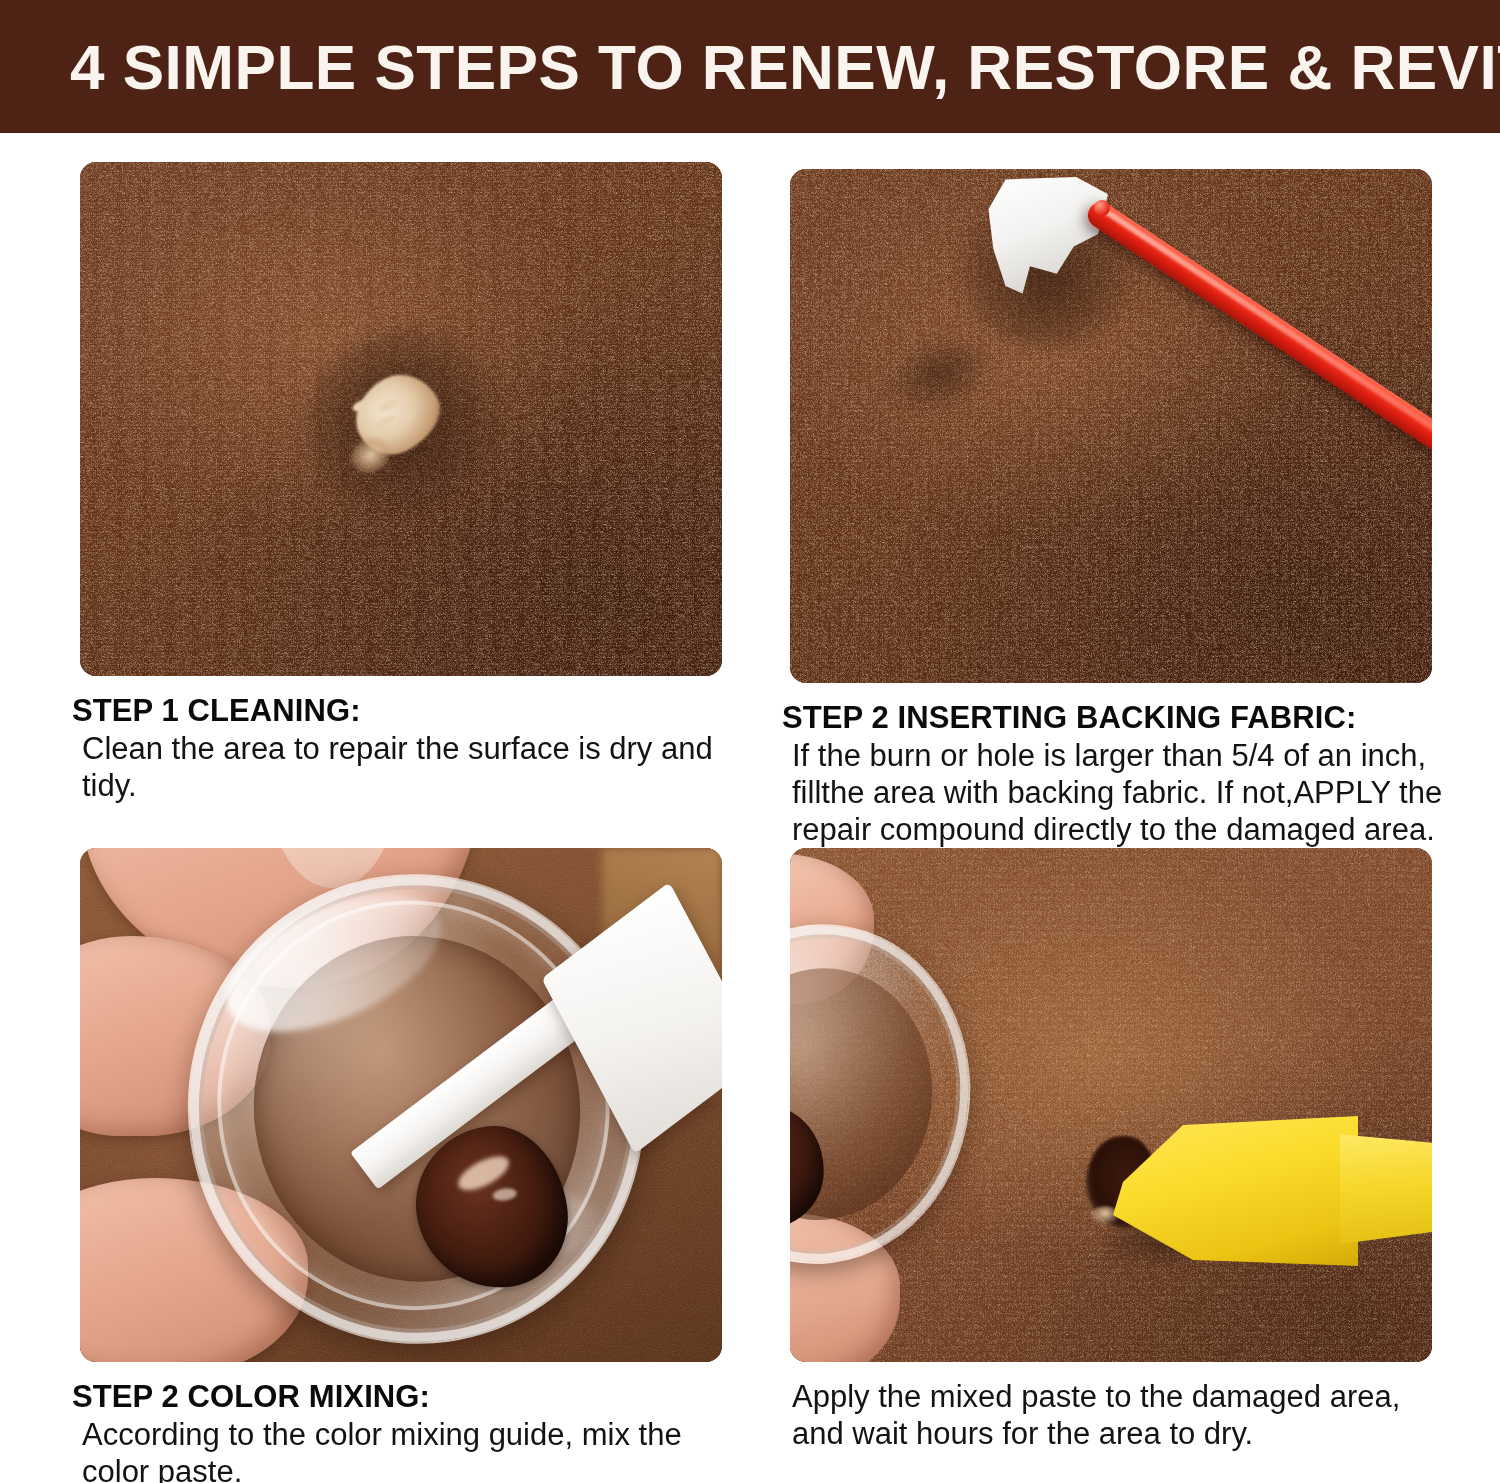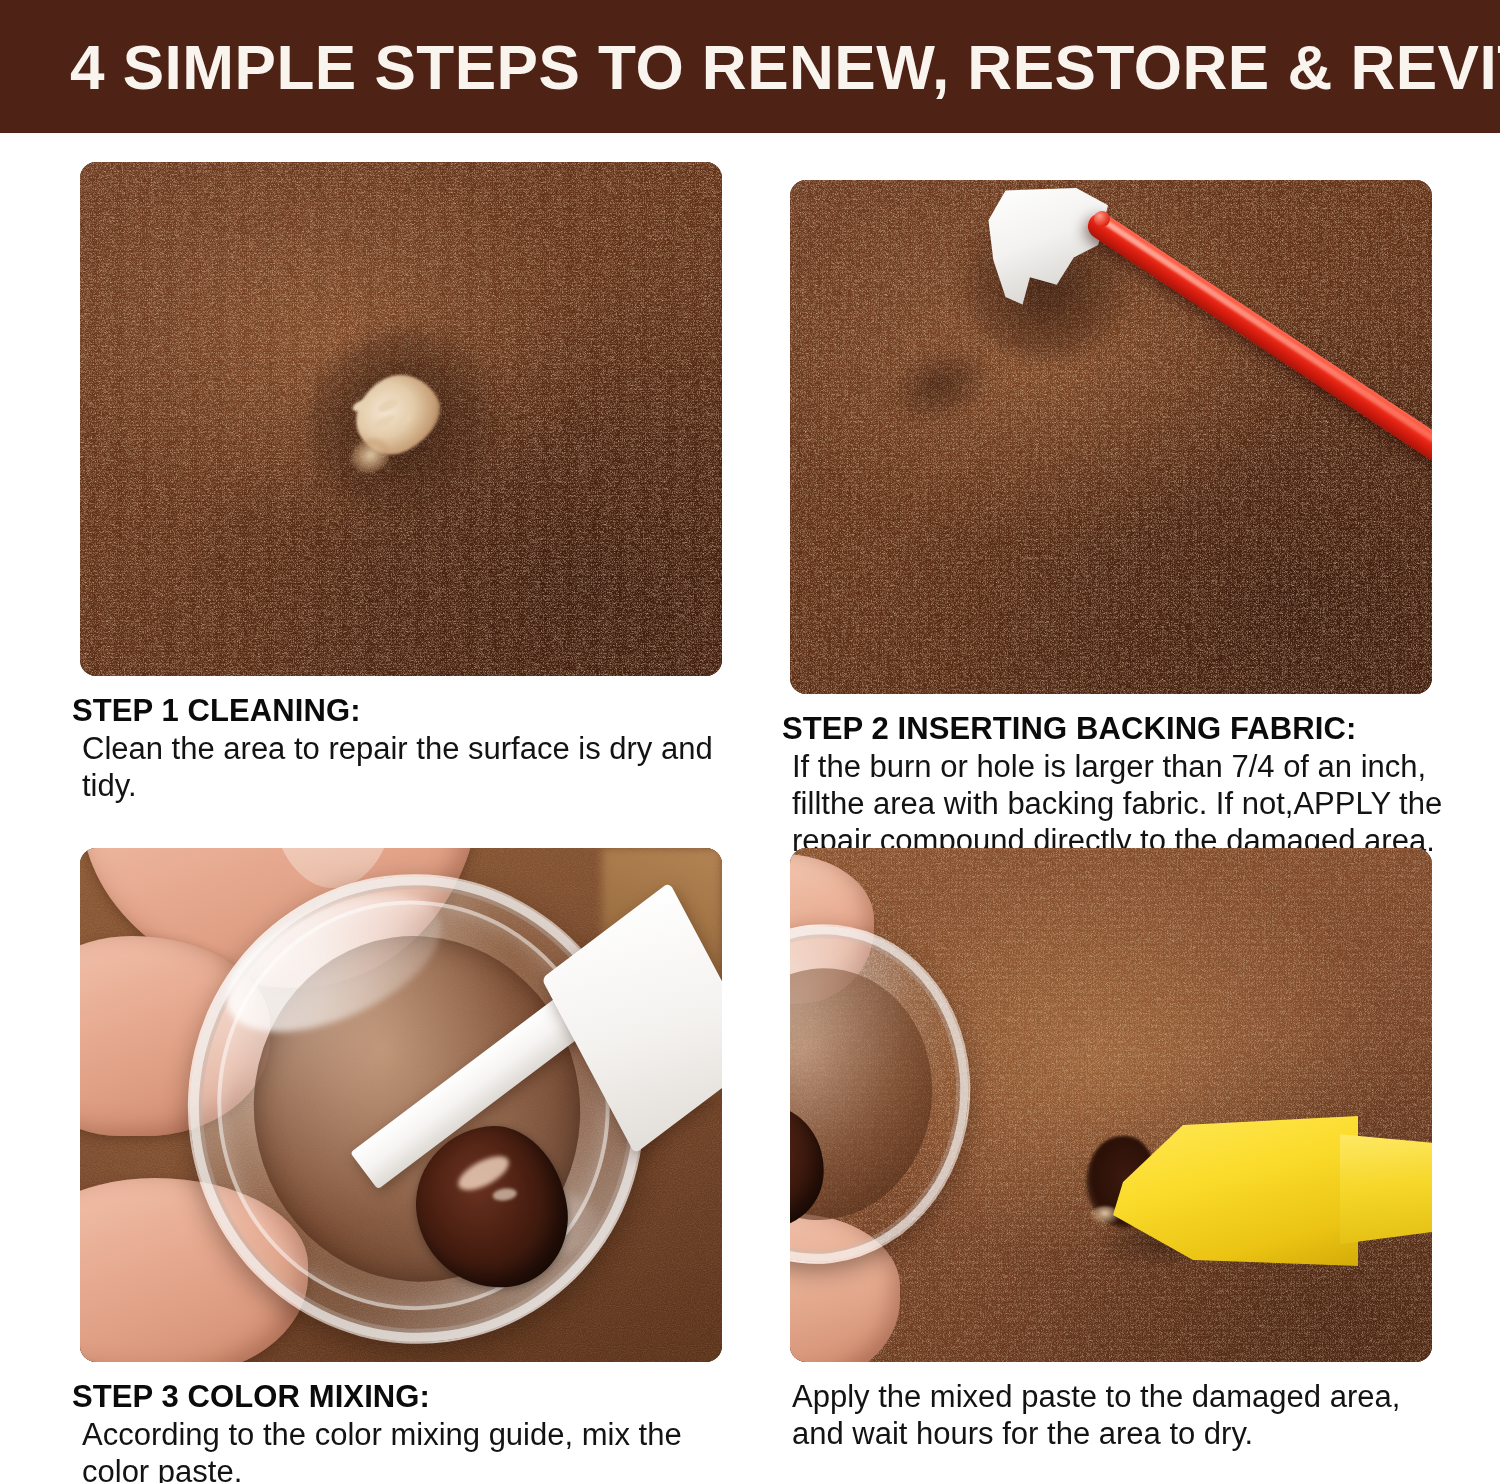--- a/index.html
+++ b/index.html
@@ -46,21 +46,21 @@
     left: 0;
     top: 133px;
     width: 1500px;
     height: 1350px;
   }
   .cell {
     position: absolute;
     width: 712px;
   }
   .cell-1 { left: 70px;  top: 29px; }
-  .cell-2 { left: 780px; top: 47px; }
+  .cell-2 { left: 780px; top: 36px; }
   .cell-3 { left: 70px;  top: 715px; }
   .cell-4 { left: 780px; top: 715px; }
 
   .photo {
     position: relative;
     width: 642px;
     height: 514px;
     border-radius: 16px;
     overflow: hidden;
     margin-left: 10px;
@@ -542,21 +542,21 @@
       <div class="hole-shadow2"></div>
       <div class="scuff2"></div>
       <div class="patch-white"></div>
       <div class="tool-red">
         <div class="gloss"></div>
       </div>
       <div class="tool-tip-dot"></div>
     </div>
     <div class="caption">
       <div class="step-title">STEP 2 INSERTING BACKING FABRIC:</div>
-      <div class="step-body">If the burn or hole is larger than 7/4 of an inch, fillthe area with backing fabric. If not,APPLY the repair compound directly to the damaged area.</div>
+      <div class="step-body">If the burn or hole is larger than 5/4 of an inch, fillthe area with backing fabric. If not,APPLY the repair compound directly to the damaged area.</div>
     </div>
   </div>
 
   <div class="cell cell-3">
     <div class="photo">
       <div class="leather leather-soft"></div>
       <svg class="grain" width="662" height="534" viewBox="0 0 662 534" preserveAspectRatio="none">
         <defs>
           <filter id="grain3" x="0" y="0" width="100%" height="100%">
             <feTurbulence type="fractalNoise" baseFrequency="0.85 0.95" numOctaves="3" seed="12" result="t"></feTurbulence>
@@ -583,21 +583,21 @@
         <div class="paste3">
           <div class="sheen"></div>
           <div class="sheen2"></div>
         </div>
       </div>
 
       <div class="stick3"></div>
       <div class="stick3-head"></div>
     </div>
     <div class="caption">
-      <div class="step-title">STEP 3 COLOR MIXING:</div>
+      <div class="step-title">STEP 2 COLOR MIXING:</div>
       <div class="step-body">According to the color mixing guide, mix the color paste.</div>
     </div>
   </div>
 
   <div class="cell cell-4">
     <div class="photo">
       <div class="leather leather-warm"></div>
       <svg class="grain" width="662" height="534" viewBox="0 0 662 534" preserveAspectRatio="none">
         <defs>
           <filter id="grain4" x="0" y="0" width="100%" height="100%">

